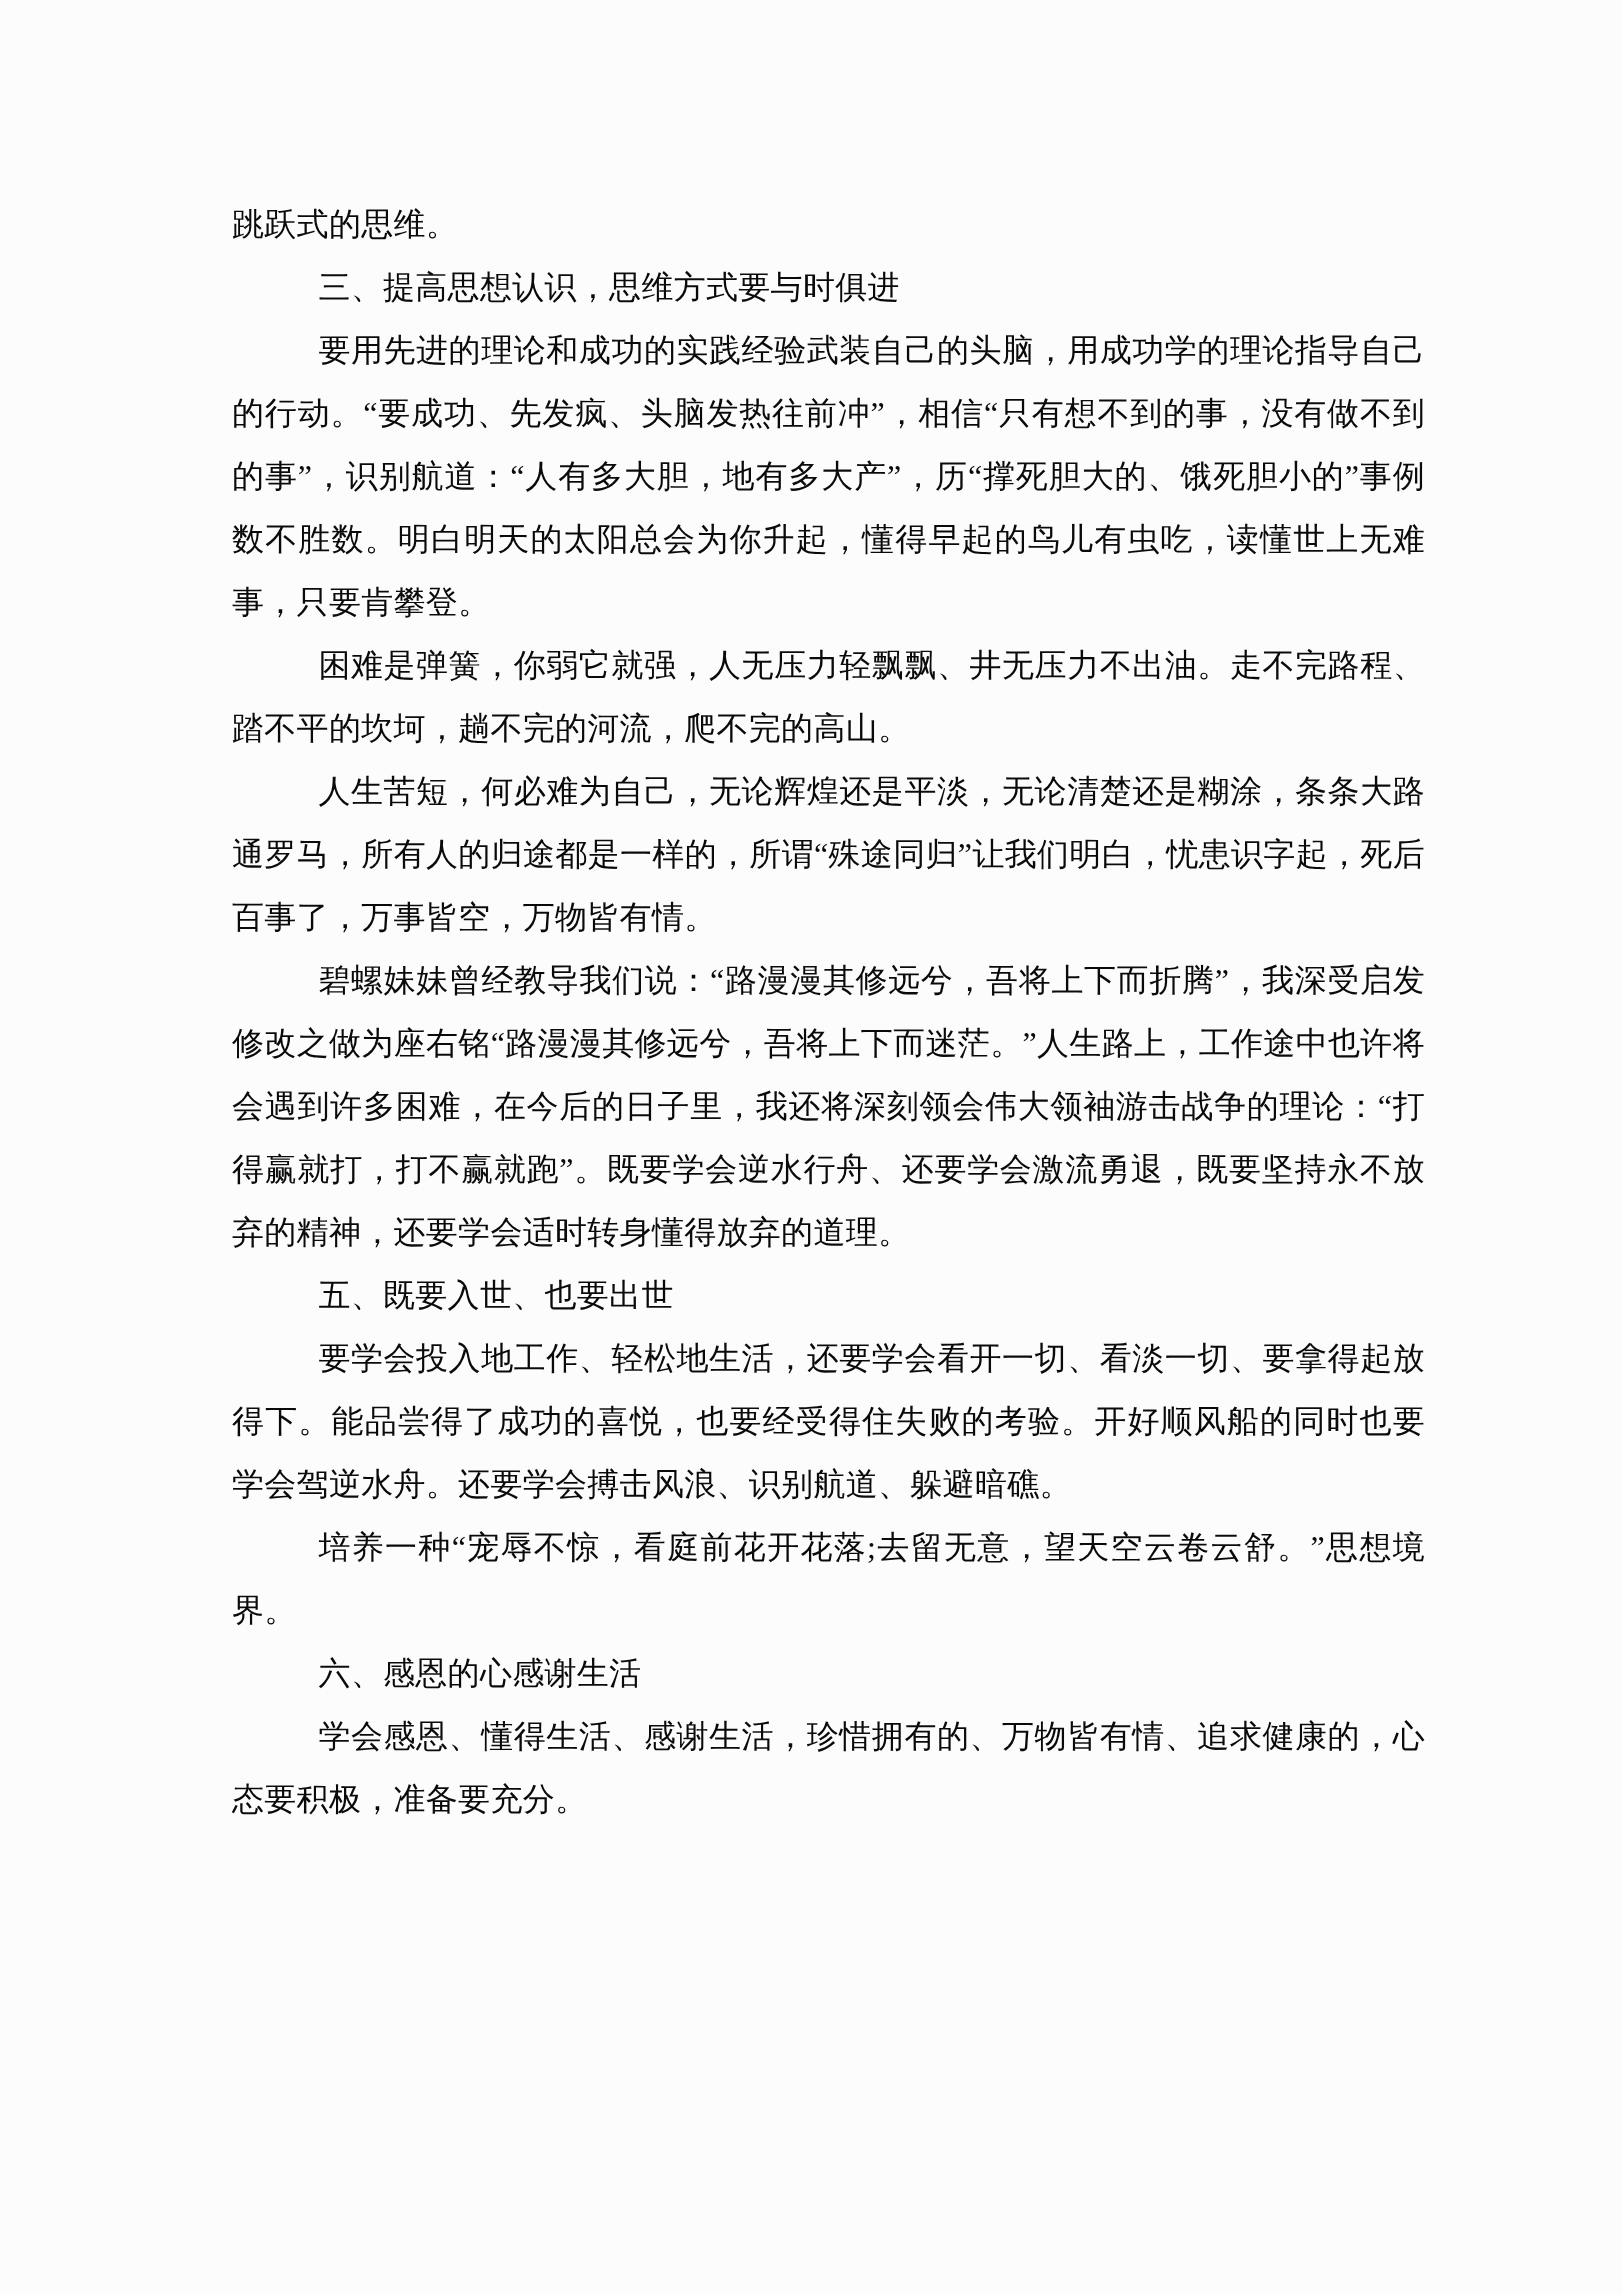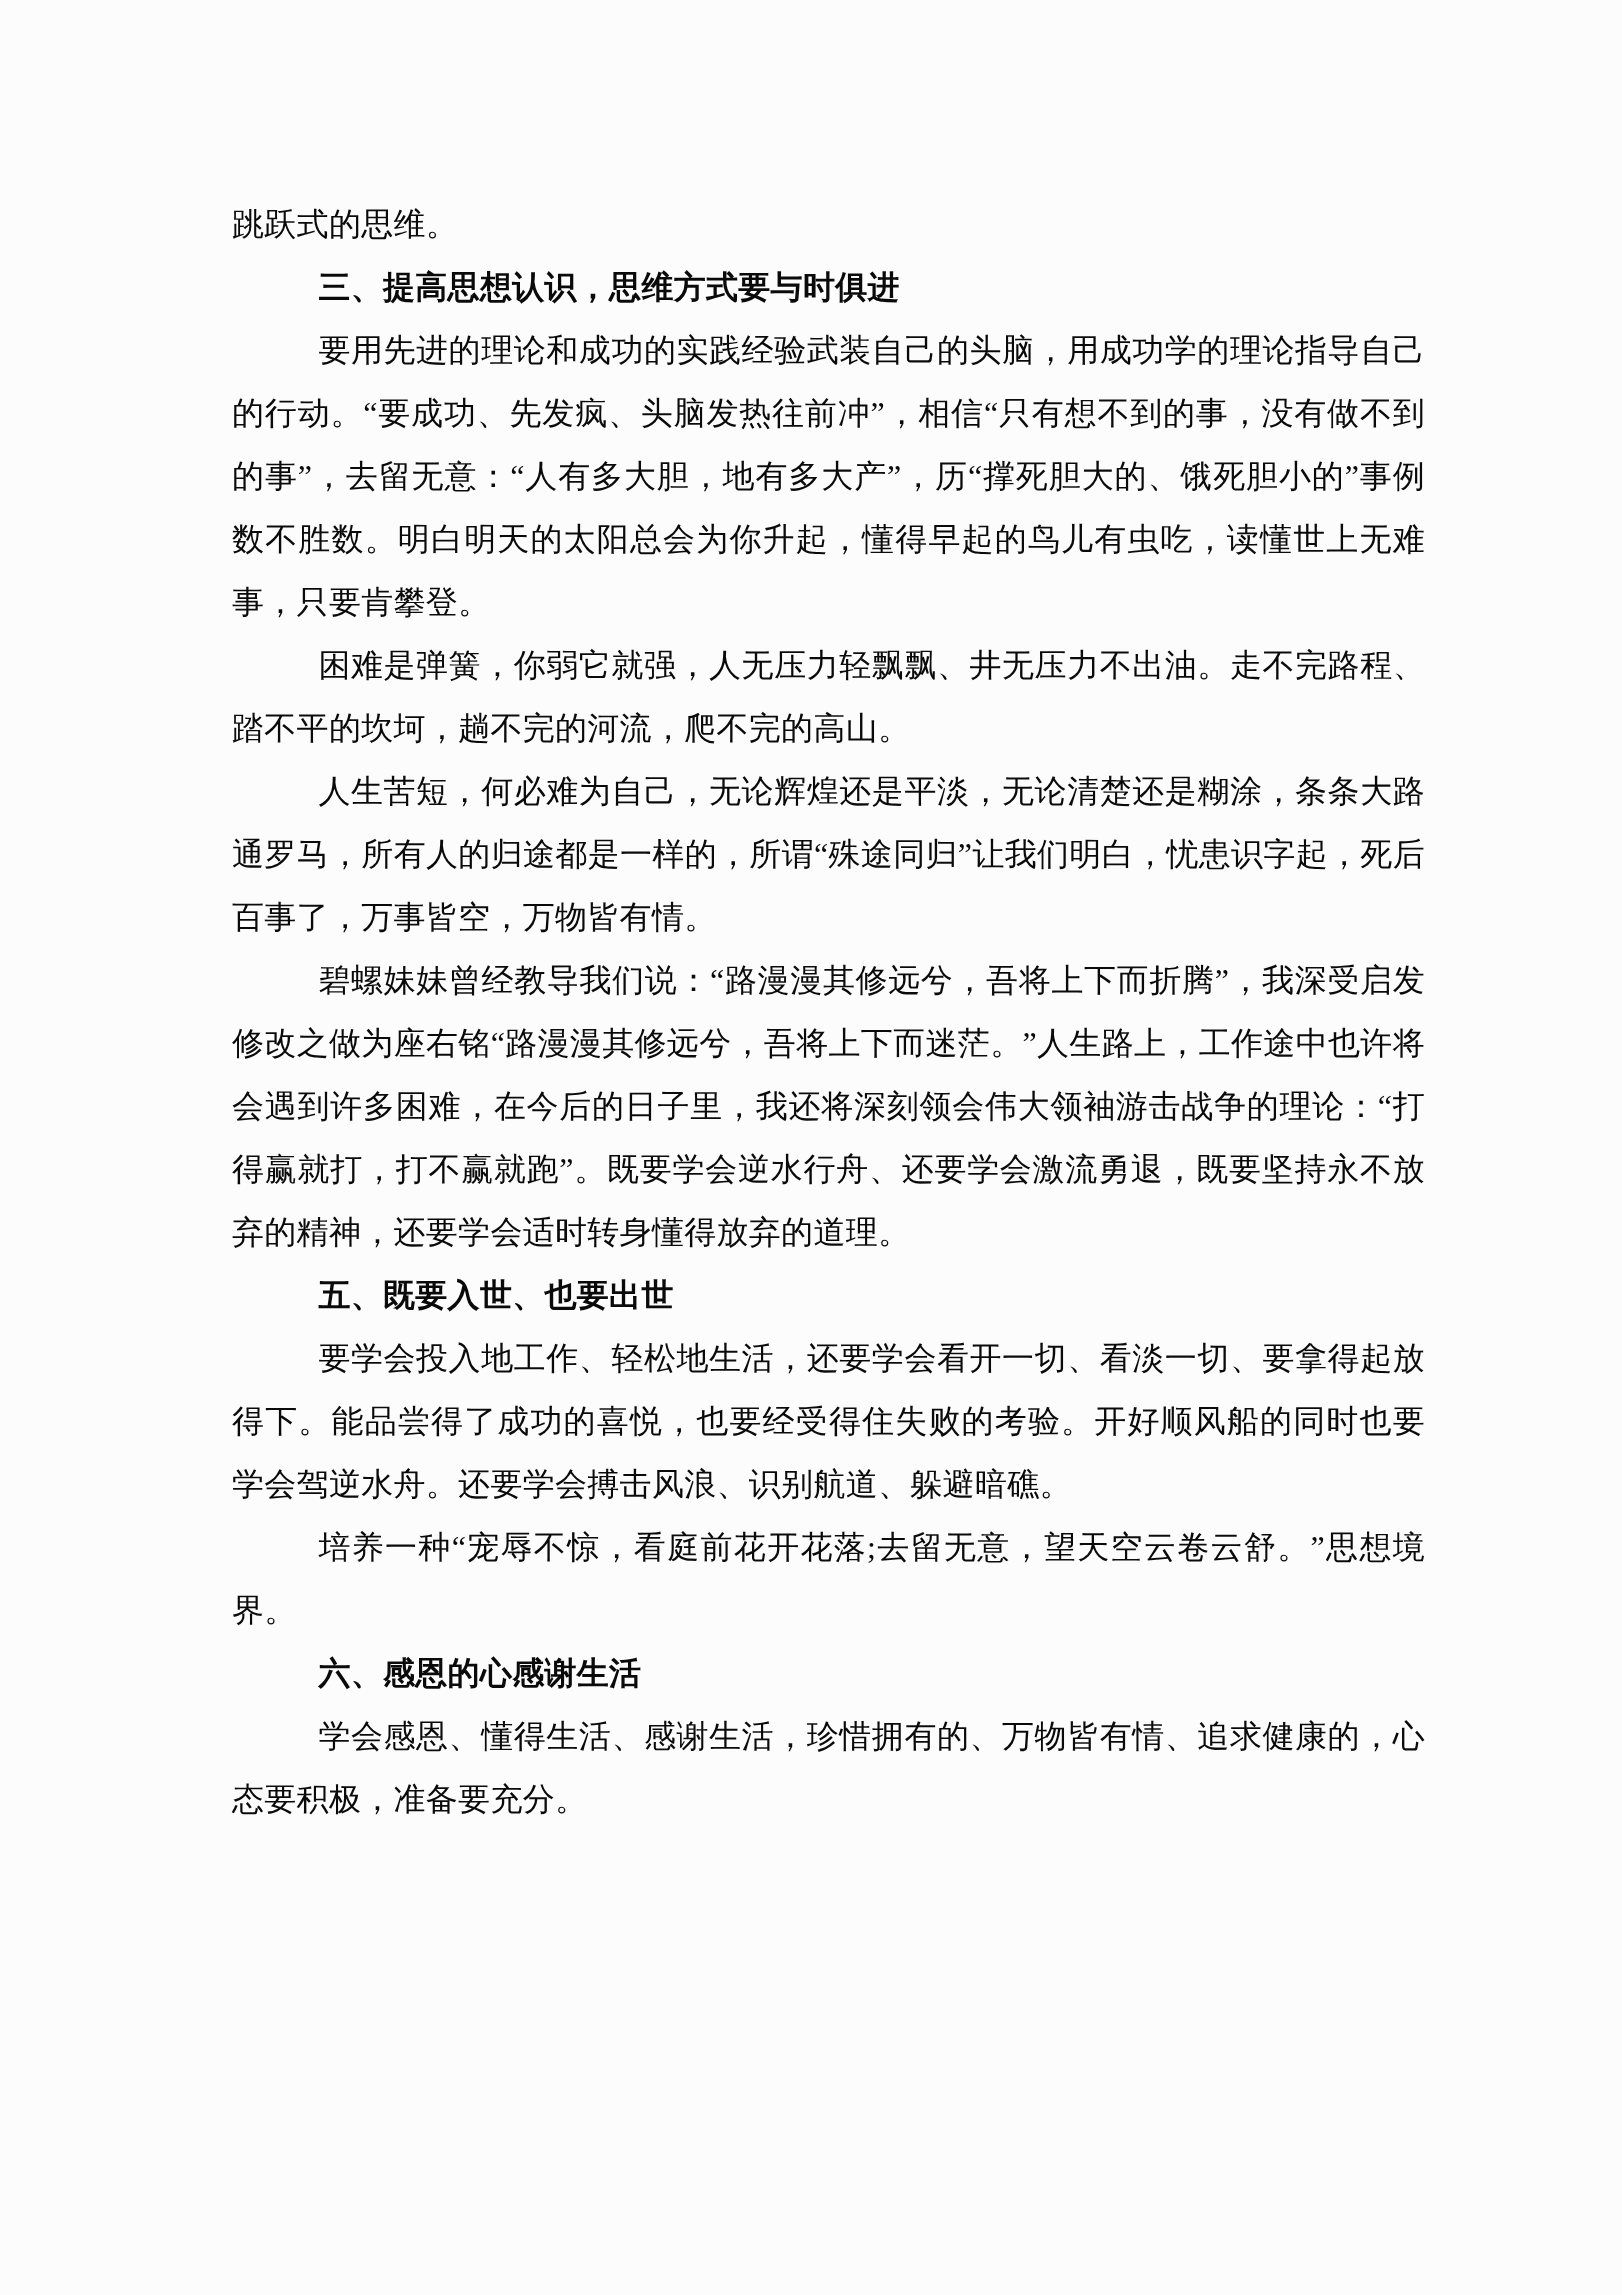--- a/index.html
+++ b/index.html
@@ -30,32 +30,32 @@
     letter-spacing: 0.3px;
   }
   .block.indent {
     text-indent: 2.7em;
   }
   .block.cont {
     text-indent: 0;
   }
   .block.heading {
     text-indent: 2.7em;
-    font-weight: bold;
+    font-weight: normal;
   }
 </style>
 </head>
 <body>
 
 <div class="page">
   <p class="block cont">跳跃式的思维。</p>
 
   <p class="block heading">三、提高思想认识，思维方式要与时俱进</p>
 
-  <p class="block indent">要用先进的理论和成功的实践经验武装自己的头脑，用成功学的理论指导自己的行动。“要成功、先发疯、头脑发热往前冲”，相信“只有想不到的事，没有做不到的事”，去留无意：“人有多大胆，地有多大产”，历“撑死胆大的、饿死胆小的”事例数不胜数。明白明天的太阳总会为你升起，懂得早起的鸟儿有虫吃，读懂世上无难事，只要肯攀登。</p>
+  <p class="block indent">要用先进的理论和成功的实践经验武装自己的头脑，用成功学的理论指导自己的行动。“要成功、先发疯、头脑发热往前冲”，相信“只有想不到的事，没有做不到的事”，识别航道：“人有多大胆，地有多大产”，历“撑死胆大的、饿死胆小的”事例数不胜数。明白明天的太阳总会为你升起，懂得早起的鸟儿有虫吃，读懂世上无难事，只要肯攀登。</p>
 
 
   <p class="block indent">困难是弹簧，你弱它就强，人无压力轻飘飘、井无压力不出油。走不完路程、踏不平的坎坷，趟不完的河流，爬不完的高山。</p>
 
   <p class="block indent">人生苦短，何必难为自己，无论辉煌还是平淡，无论清楚还是糊涂，条条大路通罗马，所有人的归途都是一样的，所谓“殊途同归”让我们明白，忧患识字起，死后百事了，万事皆空，万物皆有情。</p>
 
   <p class="block indent">碧螺妹妹曾经教导我们说：“路漫漫其修远兮，吾将上下而折腾”，我深受启发修改之做为座右铭“路漫漫其修远兮，吾将上下而迷茫。”人生路上，工作途中也许将会遇到许多困难，在今后的日子里，我还将深刻领会伟大领袖游击战争的理论：“打得赢就打，打不赢就跑”。既要学会逆水行舟、还要学会激流勇退，既要坚持永不放弃的精神，还要学会适时转身懂得放弃的道理。</p>
 
   <p class="block heading">五、既要入世、也要出世</p>
 

